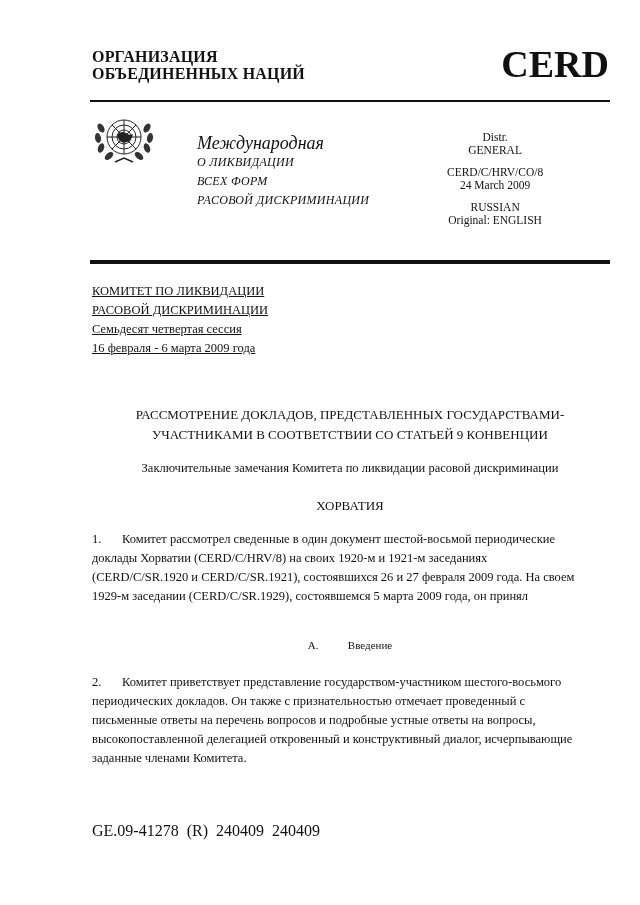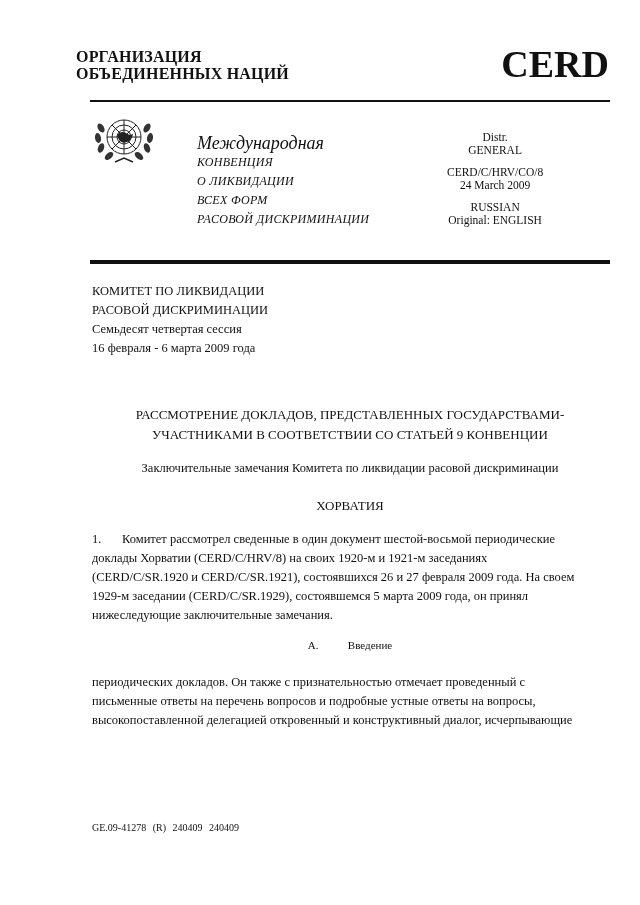--- a/index.html
+++ b/index.html
@@ -1,40 +1,40 @@
 <!DOCTYPE html>
 <html><head>
   <meta charset="utf-8">
   <style>
     html, body { margin: 0; padding: 0; background: #ffffff; }
     body { width: 640px; height: 905px; position: relative; overflow: hidden;
       font-family: "Liberation Serif", "DejaVu Serif", serif; color: #111; }
     .abs { position: absolute; }
-    .org { left: 76px; top: 48px; font-weight: bold; font-size: 16px; line-height: 17px; letter-spacing: 0.2px; }
+    .org { left: 92px; top: 48px; font-weight: bold; font-size: 16px; line-height: 17px; letter-spacing: 0.2px; }
     .cerd { right: 31px; top: 44px; font-weight: bold; font-size: 38px; line-height: 40px; }
     .rule-thin { left: 90px; top: 100px; width: 520px; height: 2px; background: #111; }
     .rule-thick { left: 90px; top: 260px; width: 520px; height: 4px; background: #111; }
     .emblem { left: 93px; top: 110px; width: 62px; height: 58px; }
     .conv { left: 175px; top: 134px; font-style: italic; font-size: 12px; line-height: 19px; margin-left: 22px; }
     .conv .first { font-size: 18px; }
     .conv .caps { font-size: 12px; letter-spacing: 0.3px; }
     .meta { left: 447px; top: 131px; font-size: 11.5px; line-height: 12.5px; text-align: center; }
     .meta .gap { height: 10px; }
-    .committee { left: 92px; top: 282px; font-size: 12.5px; line-height: 19px; }
+    .committee { left: 92px; top: 282px; font-size: 12.5px; line-height: 19px; text-decoration: underline; }
     .center { left: 80px; width: 540px; text-align: center; font-weight: normal; }
     .h1 { top: 405px; font-size: 13px; line-height: 20px; }
     .h2 { top: 461px; font-size: 12.5px; }
     .h3 { top: 498px; font-size: 13px; }
     .para { left: 92px; width: 520px; font-size: 12.5px; line-height: 19px; }
     .p1 { top: 530px; }
     .p2 { top: 673px; }
     .numlbl { display: inline-block; width: 30px; }
     .hA { top: 639px; font-size: 11px; }
     .hA .letter { display: inline-block; width: 40px; text-align: left; }
-    .footer { left: 92px; top: 822px; font-size: 10px; word-spacing: 4px; }
+    .footer { left: 92px; top: 822px; font-size: 16px; word-spacing: 4px; }
   </style>
 </head>
 <body>
 
 <div class="abs org">
   <div>ОРГАНИЗАЦИЯ</div>
   <div>ОБЪЕДИНЕННЫХ НАЦИЙ</div>
 </div>
 <div class="abs cerd">CERD</div>
 <div class="abs rule-thin"></div>
@@ -60,21 +60,20 @@
       <ellipse cx="57" cy="28" rx="3" ry="5" transform="rotate(10 57 28)"></ellipse>
       <ellipse cx="54" cy="38" rx="3" ry="5" transform="rotate(-20 54 38)"></ellipse>
       <ellipse cx="46" cy="46" rx="3" ry="5" transform="rotate(-50 46 46)"></ellipse>
     </g>
     <path d="M22 52 L31 48 L40 52" stroke="#222" stroke-width="1.5" fill="none"></path>
   </svg>
 </div>
 
 <div class="abs conv">
   <div class="first">Международная</div>
-  <div class="caps">КОНВЕНЦИЯ</div>
   <div class="caps">О ЛИКВИДАЦИИ</div>
   <div class="caps">ВСЕХ ФОРМ</div>
   <div class="caps">РАСОВОЙ ДИСКРИМИНАЦИИ</div>
 </div>
 
 <div class="abs meta">
   <div>Distr.</div>
   <div>GENERAL</div>
   <div class="gap"></div>
   <div>CERD/C/HRV/CO/8</div>
@@ -98,26 +97,27 @@
   <div>УЧАСТНИКАМИ В СООТВЕТСТВИИ СО СТАТЬЕЙ 9 КОНВЕНЦИИ</div>
 </div>
 <div class="abs center h2">Заключительные замечания Комитета по ликвидации расовой дискриминации</div>
 <div class="abs center h3">ХОРВАТИЯ</div>
 
 <div class="abs para p1">
   <div><span class="numlbl">1.</span><span>Комитет рассмотрел сведенные в один документ шестой-восьмой периодические</span></div>
   <div>доклады Хорватии (CERD/C/HRV/8) на своих 1920-м и 1921-м заседаниях</div>
   <div>(CERD/C/SR.1920 и CERD/C/SR.1921), состоявшихся 26 и 27 февраля 2009 года.  На своем</div>
   <div>1929-м заседании  (CERD/C/SR.1929), состоявшемся 5 марта 2009 года, он принял</div>
-  <div>нижеследующие заключительные замечания.</div>
 </div>
 
 <div class="abs center hA">
   <span class="letter">A.</span><span>Введение</span>
 </div>
 
 <div class="abs para p2">
+  <div><span class="numlbl">2.</span><span>Комитет приветствует представление государством-участником шестого-восьмого</span></div>
   <div>периодических докладов.  Он также с признательностью отмечает проведенный с</div>
   <div>письменные ответы на перечень вопросов и подробные устные ответы на вопросы,</div>
   <div>высокопоставленной делегацией откровенный и конструктивный диалог, исчерпывающие</div>
+  <div>заданные членами Комитета.</div>
 </div>
 
 <div class="abs footer">GE.09-41278   (R)   240409   240409</div>
 
 </body></html>

